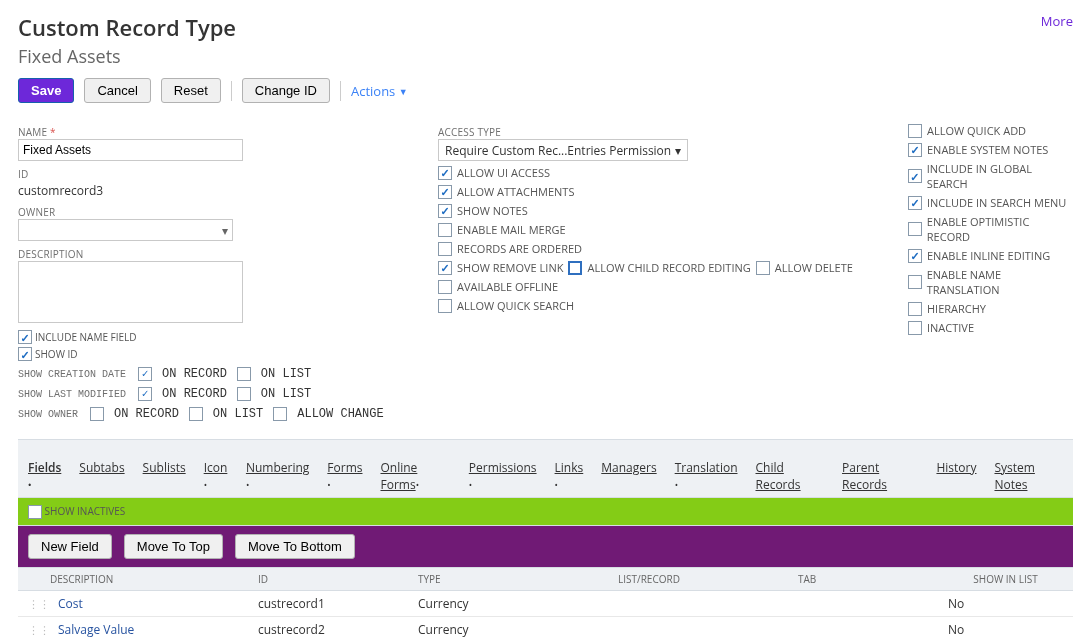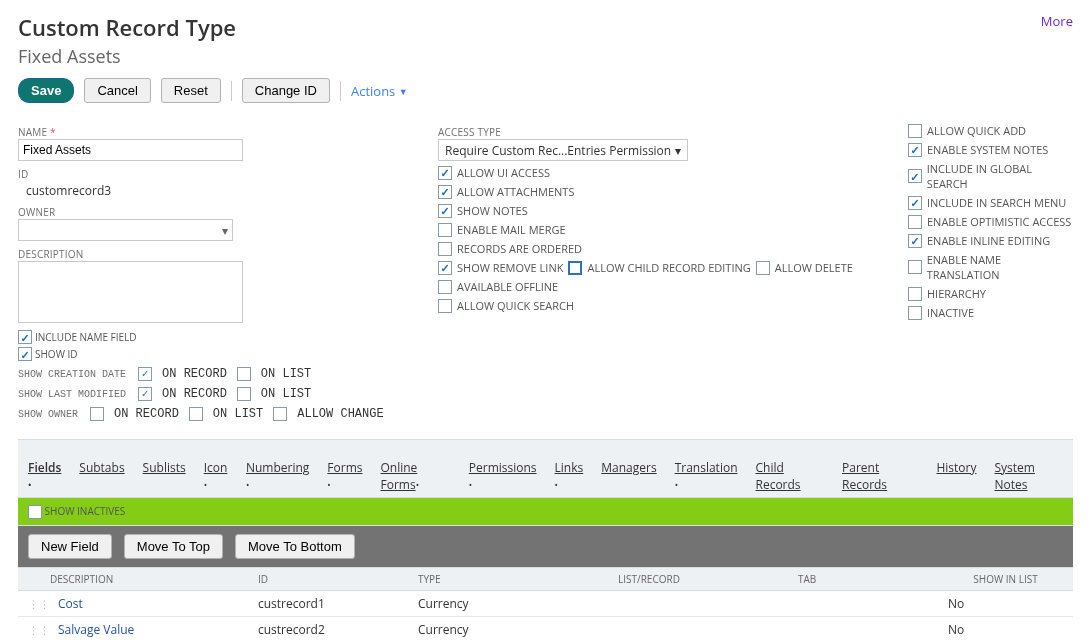--- a/index.html
+++ b/index.html
@@ -12,39 +12,39 @@
     width: 1091px;
   }
   .top-row { display:flex; justify-content:space-between; align-items:flex-start; }
   h1 { font-size: 22px; font-weight: 600; color: #343434; margin: 0 0 2px; }
   .subtitle { font-size: 18px; color: #666; font-weight:400; margin-bottom: 10px; }
   .button-row { display:flex; align-items:center; gap:10px; margin-bottom:16px; }
   .btn {
     padding: 4px 12px; font-size:13px; border:1px solid #b2b2b2;
     background:#f0f0f0; cursor:pointer; border-radius:3px;
   }
-  .btn.primary { background:#0f766e; color:#fff; border-color:#1660ad; font-weight:600;border-radius:11px; }
+  .btn.primary { background:#6d28d9; color:#fff; border-color:#1660ad; font-weight:600; }
   .vr { width:1px; height:20px; background:#ccc; }
   .actions-link { color:#3b82f6; font-size:13px; cursor:pointer; }
   .caret { font-size:9px; position:relative; top:-1px; }
   .more { color:#6d28d9; font-size:13px; cursor:pointer; }
   .form-area { display:flex; gap:40px; margin-bottom:18px; }
   .col1 { width:380px; }
   .col2 { width:430px; }
   .col3 { flex:1; }
   .field-lbl { font-size:10px; color:#6f6f6f; letter-spacing:0.2px; margin-top:6px; }
   .ast { color:#d9534f; }
   input[type=text], textarea, select, .fake-select {
     border:1px solid #c9c9c9; font-size:12px; padding:2px 4px;
     background:#fff;
   }
   .name-inp { width:225px; height:22px; }
   .fake-select.owner { width:215px; height:22px; display:flex;align-items:center;justify-content:flex-end;padding-right:4px;color:#666; }
   textarea.desc { width:225px; height:62px; resize:none; }
-  .static-val { font-size:12px; color:#333; margin-top:1px;margin-left:8px; }
+  .static-val { font-size:12px; color:#333; margin-top:1px; }
   .chk-row { display:flex; align-items:center; gap:3px; margin-top:3px; font-size:10px; color:#555; }
   .chk {
     width:14px; height:14px; border:1px solid #8899aa; background:#fff; display:inline-flex;
     align-items:center; justify-content:center; font-size:11px; color:#1f6dc2;
   }
   .chk.on::after { content:"✓"; color:#1f6dc2; font-weight:bold; line-height:1; }
   .chk.hi { border:2px solid #2f6fbf; }
   .inline-chks { display:flex; flex-wrap:wrap; gap:0 10px; align-items:center; margin-top:6px;font-family:Liberation Mono, monospace; }
   .inline-chks .sublbl { font-size:10px; color:#6f6f6f; margin-right:2px; }
   .fake-select.access {
@@ -54,21 +54,21 @@
   .col-cb-line { display:flex; align-items:center; gap:5px; margin-top:4px; font-size:11px; color:#555; }
   
   .subtabs-bar {
     background:#eef1f4; border-top:1px solid #d7dde3; border-bottom:1px solid #d7dde3;
     padding:19px 10px 4px; display:flex; gap:18px; font-size:12px;
   }
   .subtab { color:#333; cursor:pointer; text-decoration:underline; position:relative; }
   .subtab.first { font-weight:600; }
   .subtab .dot { color:#333; font-size:9px; position:relative; top:-1px; text-decoration:none; display:inline-block; }
   .show-inactives { padding:6px 10px; background:#84cc16; border-bottom:1px solid #d7dde3; font-size:10px; color:#555; }
-  .actions-row { background:#737373; padding:8px 10px; display:flex; gap:12px; border-bottom:1px solid #d7dde3; }
+  .actions-row { background:#701a75; padding:8px 10px; display:flex; gap:12px; border-bottom:1px solid #d7dde3; }
   .hdr-row { background:#eef1f4; font-size:10px; color:#666; display:flex; padding:4px 10px; border-bottom:1px solid #d7dde3; }
   .hdr-cell.desc { width:230px; padding-left:22px; }
   .hdr-cell.id { width:160px; }
   .hdr-cell.type { width:200px; }
   .hdr-cell.lr { width:180px; }
   .hdr-cell.tab { width:150px; }
   .hdr-cell.sil { flex:1; text-align:center; }
   .tbl-row { display:flex; padding:4px 10px; font-size:12px; border-bottom:1px solid #e8e8e8; align-items:center; }
   .tbl-row .desc { width:230px; display:flex; gap:8px; align-items:center; }
   .tbl-row .id { width:160px; }
@@ -206,21 +206,21 @@
       <div class="col-cb-line">
         <span class="chk on"></span>
         <span>INCLUDE IN GLOBAL SEARCH</span>
       </div>
       <div class="col-cb-line">
         <span class="chk on"></span>
         <span>INCLUDE IN SEARCH MENU</span>
       </div>
       <div class="col-cb-line">
         <span class="chk "></span>
-        <span>ENABLE OPTIMISTIC ACCESS</span>
+        <span>ENABLE OPTIMISTIC RECORD</span>
       </div>
       <div class="col-cb-line">
         <span class="chk on"></span>
         <span>ENABLE INLINE EDITING</span>
       </div>
       <div class="col-cb-line">
         <span class="chk "></span>
         <span>ENABLE NAME TRANSLATION</span>
       </div>
       <div class="col-cb-line">

